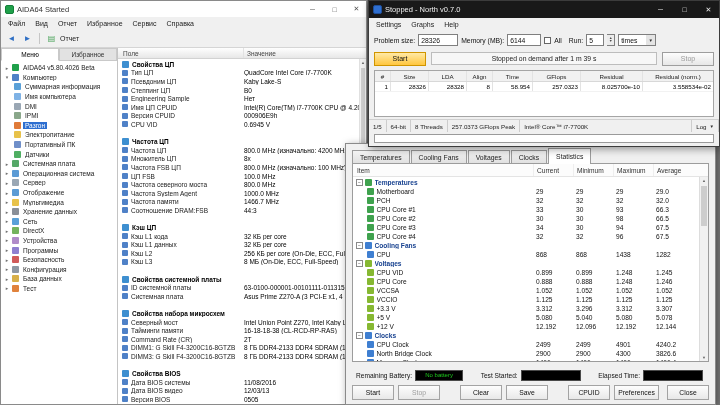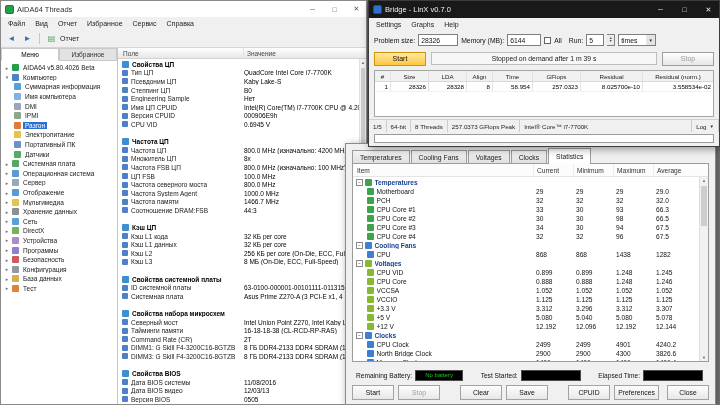--- a/index.html
+++ b/index.html
@@ -110,21 +110,21 @@
   .sbtn.disabled{color:#9d9d9d}
   .btn-spacer{width:12px;flex:0 0 auto}
   .btn-grow{flex:1}
 </style>
 </head>
 <body>
 
 <div id="aida" class="win">
   <div class="titlebar">
     <span class="app-icon"></span>
-    <span class="tl">AIDA64 Threads</span>
+    <span class="tl">AIDA64 Started</span>
     <span class="winbtn">─</span>
     <span class="winbtn">□</span>
     <span class="winbtn">✕</span>
   </div>
   <div class="menubar" id="aida-menu">
       <span class="menu-item">Файл</span>
       <span class="menu-item">Вид</span>
       <span class="menu-item">Отчет</span>
       <span class="menu-item">Избранное</span>
       <span class="menu-item">Сервис</span>
@@ -445,21 +445,21 @@
         <span class="vs-thumb"></span>
         <span class="vs-arrow vs-down">▼</span>
       </div>
     </div>
   </div>
 </div>
 
 <div id="linx" class="win">
   <div class="linx-title">
     <span class="app-icon"></span>
-    <span class="tl">Bridge - LinX v0.7.0</span>
+    <span class="tl">Stopped - North v0.7.0</span>
     <span class="winbtn">─</span>
     <span class="winbtn">□</span>
     <span class="winbtn">✕</span>
   </div>
   <div class="menubar" id="linx-menu">
       <span class="menu-item">Settings</span>
       <span class="menu-item">Graphs</span>
       <span class="menu-item">Help</span>
     </div>
   <div class="linx-controls">

